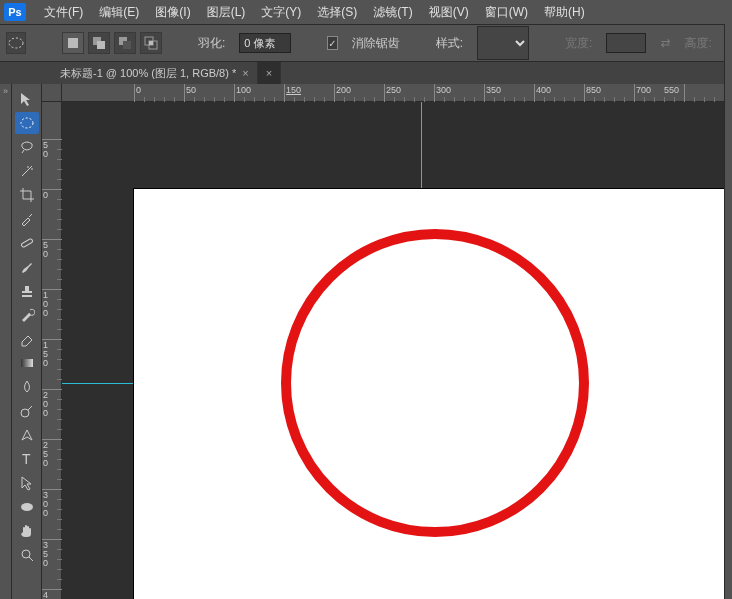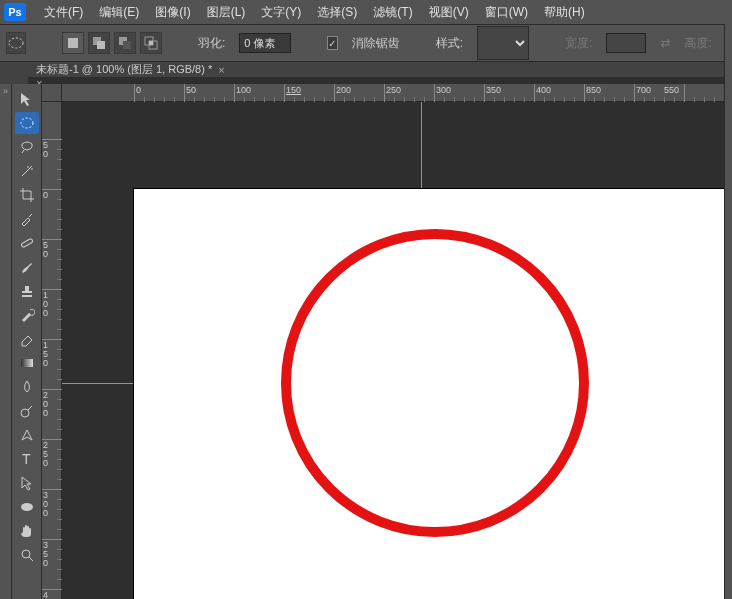--- a/index.html
+++ b/index.html
@@ -14,21 +14,21 @@
 .opt-sep { width: 1px; height: 26px; background: #3a3a3a; margin: 0 4px; }
 .opt-group { display: flex; align-items: center; gap: 4px; }
 .opt-box { width: 22px; height: 22px; border: 1px solid #3a3a3a; background: #444; display: flex; align-items: center; justify-content: center; }
 .opt-box svg { display: block; }
 .opt-input { background: #3a3a3a; border: 1px solid #222; color: #ddd; height: 20px; width: 52px; font-size: 11px; padding: 0 4px; }
 .opt-check { width: 14px; height: 14px; border: 1px solid #888; background: #3a3a3a; display: inline-flex; align-items: center; justify-content: center; font-size: 10px; color: #ccc; }
 .opt-select { background: #454545; border: 1px solid #2a2a2a; color: #ddd; height: 22px; font-size: 11px; padding: 16px 4px; }
 .opt-label { color: #ccc; white-space: nowrap; }
 .opt-label.dim { color: #7a7a7a; }
 
-.tabbar { background: #424242; height: 22px; display: flex; align-items: stretch; font-size: 11px; padding-left: 28px; flex-direction: column; }
+.tabbar { background: #424242; height: 22px; display: flex; align-items: stretch; font-size: 11px; padding-left: 52px; }
 .tab { padding: 0 8px; display: flex; align-items: center; color: #ccc; border-right: 1px solid #333; cursor: pointer; gap: 6px; }
 .tab.active { background: #2e2e2e; }
 .tab-close { color: #aaa; }
 
 .main { display: flex; height: calc(599px - 24px - 38px - 22px); }
 
 .toolgutter { width: 12px; background: #535353; border-right: 1px solid #2a2a2a; display: flex; align-items: flex-start; justify-content: center; padding-top: 2px; }
 .toolgutter .chev { color: #aaa; font-size: 9px; }
 
 .toolbar { width: 30px; background: #535353; border-right: 1px solid #2a2a2a; display: flex; flex-direction: column; align-items: center; padding-top: 4px; gap: 2px; }

